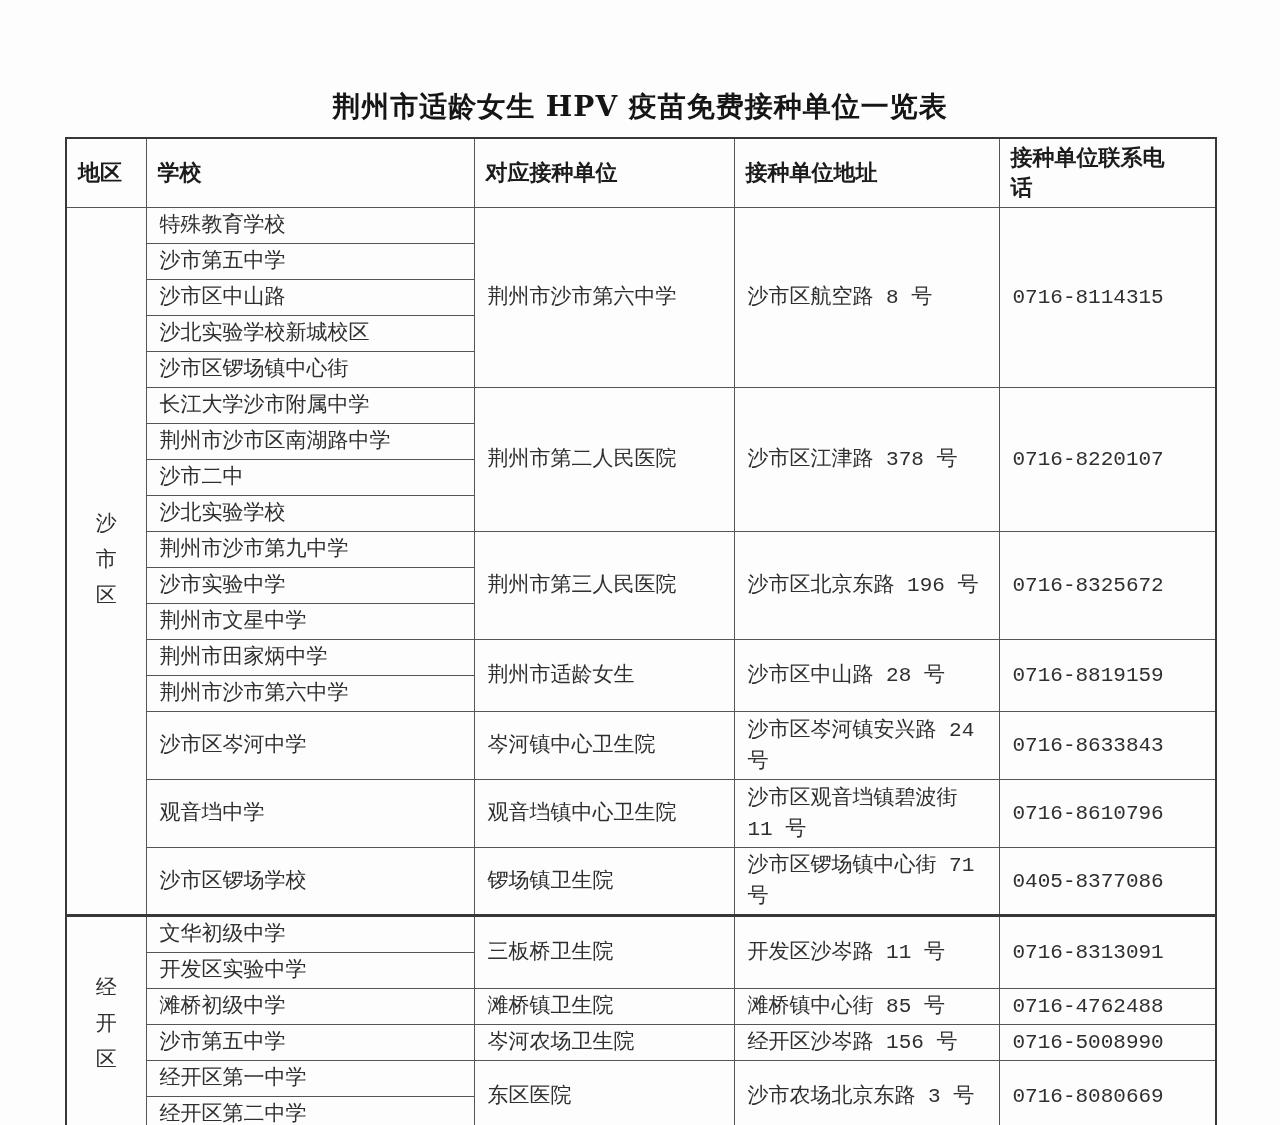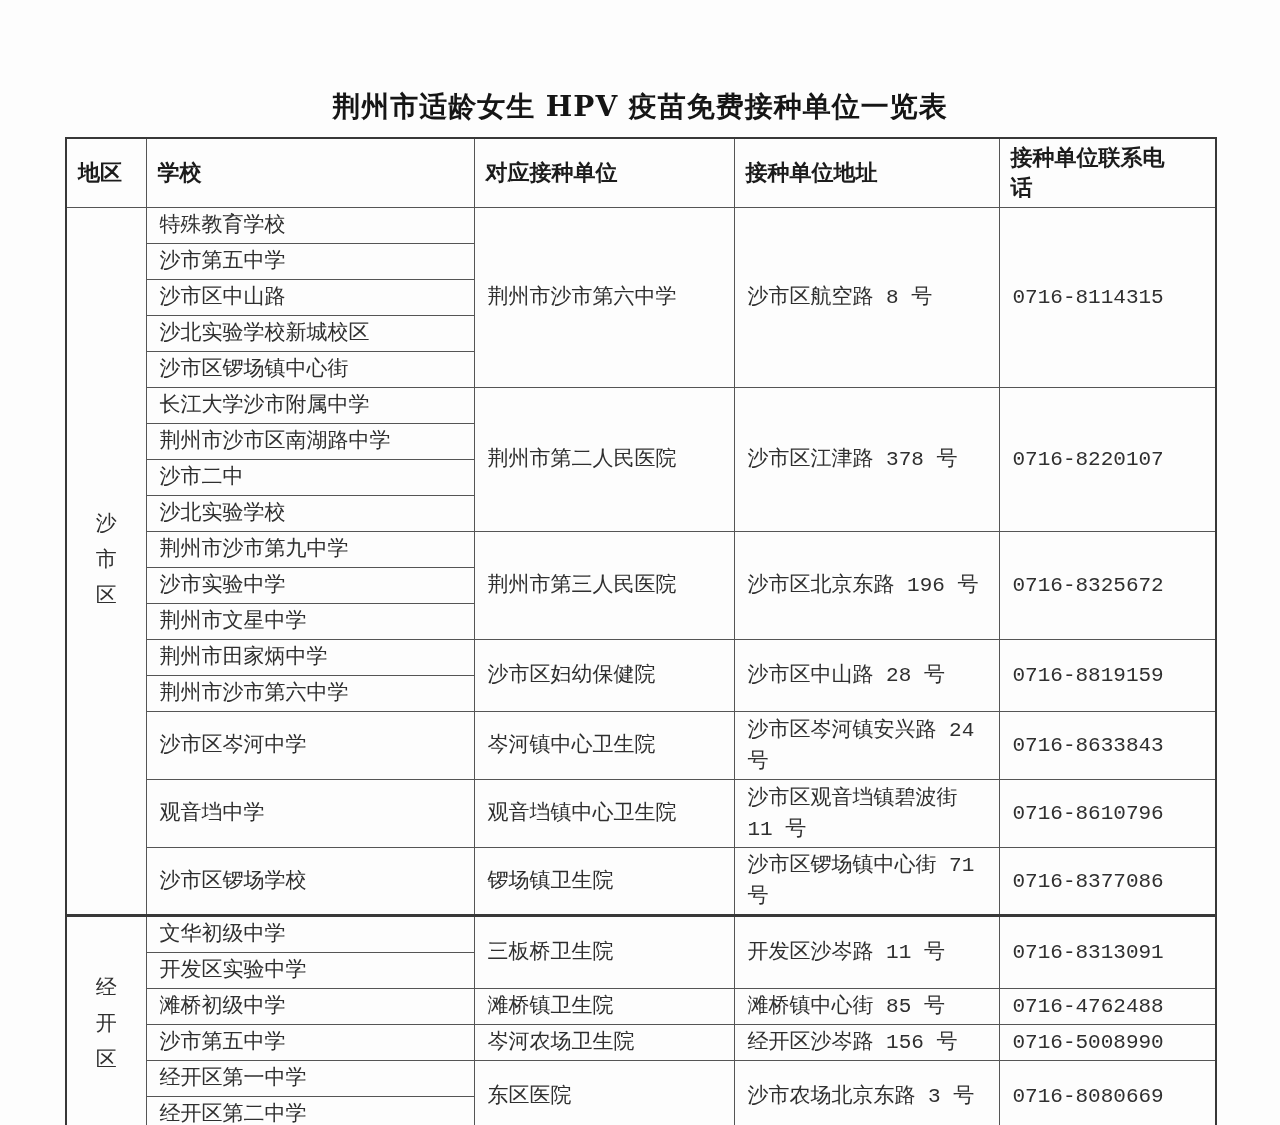--- a/index.html
+++ b/index.html
@@ -145,21 +145,21 @@
           <td rowspan="3">0716-8325672</td>
         </tr>
         <tr>
           <td>沙市实验中学</td>
         </tr>
         <tr>
           <td>荆州市文星中学</td>
         </tr>
         <tr>
           <td>荆州市田家炳中学</td>
-          <td rowspan="2">沙市区妇幼保健院</td>
+          <td rowspan="2">荆州市适龄女生</td>
           <td rowspan="2">沙市区中山路 28 号</td>
           <td rowspan="2">0716-8819159</td>
         </tr>
         <tr>
           <td>荆州市沙市第六中学</td>
         </tr>
         <tr class="tall">
           <td>沙市区岑河中学</td>
           <td rowspan="1">岑河镇中心卫生院</td>
           <td rowspan="1">沙市区岑河镇安兴路 24 号</td>
@@ -168,21 +168,21 @@
         <tr class="tall">
           <td>观音垱中学</td>
           <td rowspan="1">观音垱镇中心卫生院</td>
           <td rowspan="1">沙市区观音垱镇碧波街 11 号</td>
           <td rowspan="1">0716-8610796</td>
         </tr>
         <tr class="tall">
           <td>沙市区锣场学校</td>
           <td rowspan="1">锣场镇卫生院</td>
           <td rowspan="1">沙市区锣场镇中心街 71 号</td>
-          <td rowspan="1">0716-8377086</td>
+          <td rowspan="1">0405-8377086</td>
         </tr>
         <tr class="region-start">
           <td class="region-cell" rowspan="6">
             <div class="vchar">经</div>
             <div class="vchar">开</div>
             <div class="vchar">区</div>
           </td>
           <td>文华初级中学</td>
           <td rowspan="2">三板桥卫生院</td>
           <td rowspan="2">开发区沙岑路 11 号</td>

